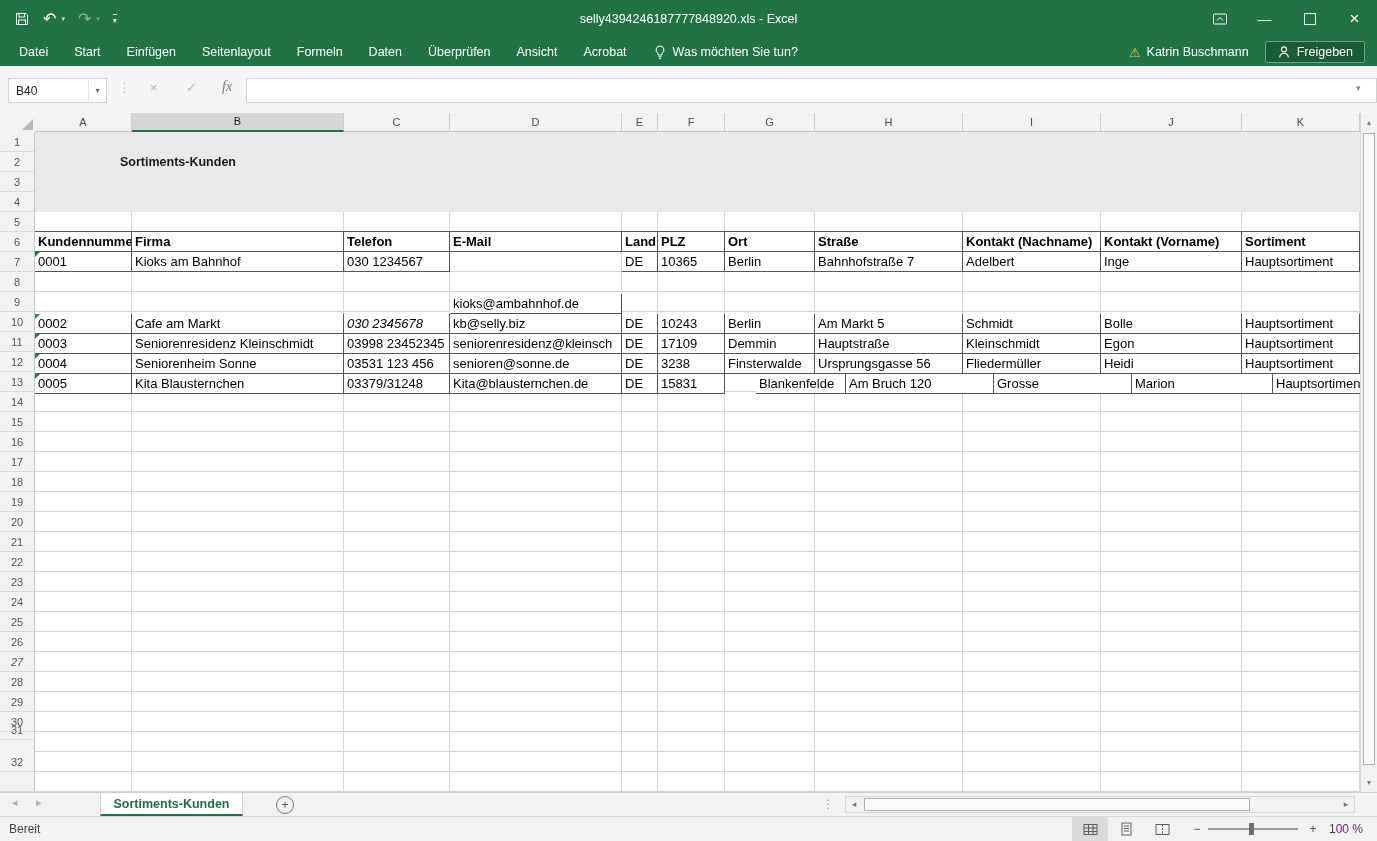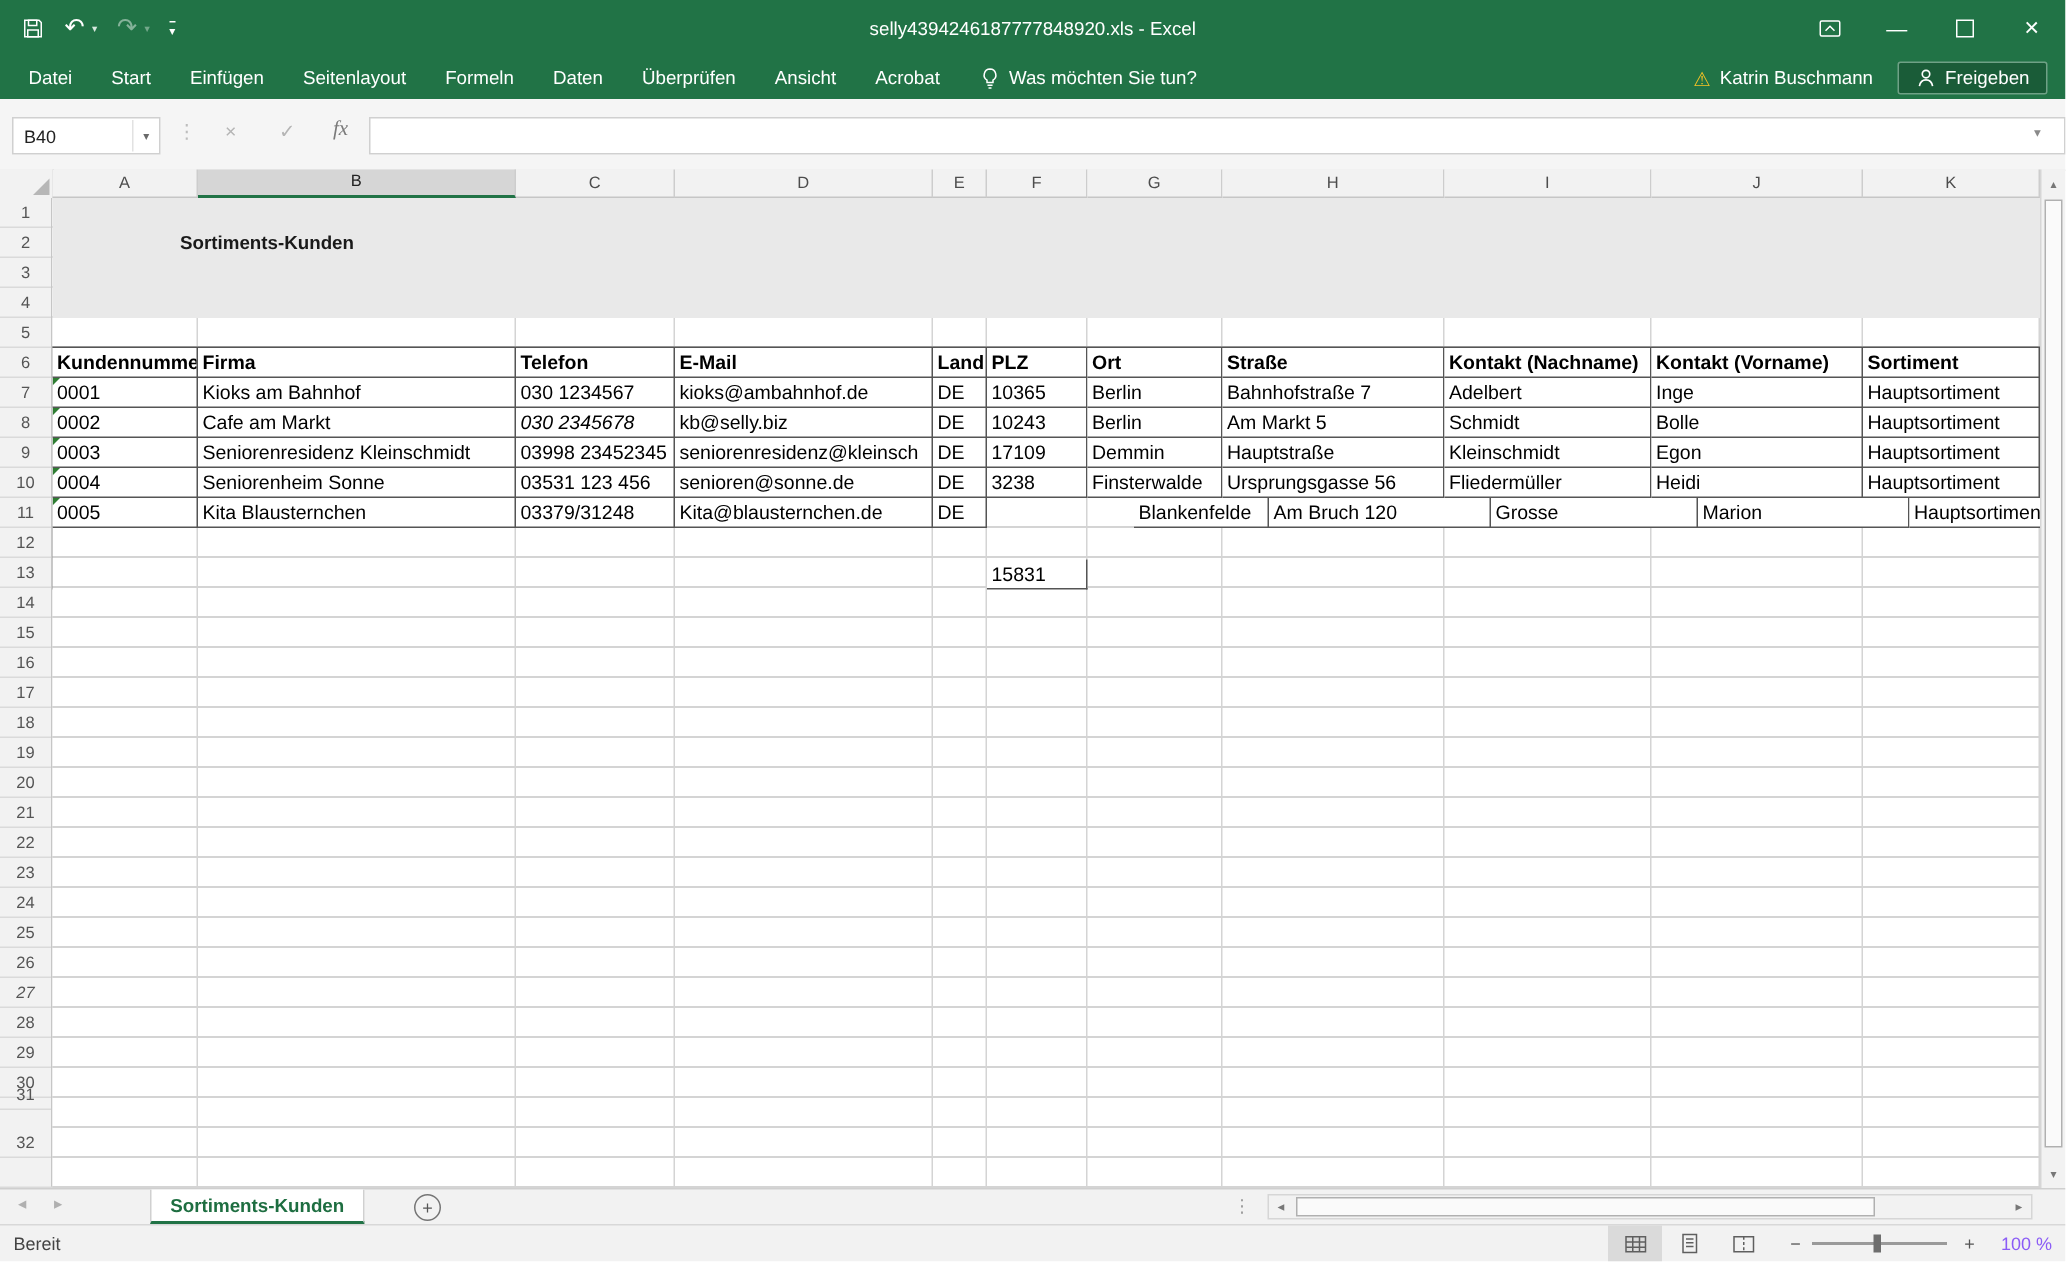--- a/index.html
+++ b/index.html
@@ -109,21 +109,21 @@
           font-size:12px;color:#444;}
   .stmode{position:absolute;left:9px;top:0;height:24px;line-height:24px;}
   .views{position:absolute;left:1072px;top:0;height:24px;display:flex;}
   .vbtn{width:36px;height:24px;display:flex;align-items:center;justify-content:center;}
   .vbtn.active{background:#dadada;}
   .zoomout{position:absolute;left:1188px;top:0;width:18px;height:24px;text-align:center;line-height:24px;color:#555;}
   .ztrack{position:absolute;left:1208px;top:11px;width:90px;height:2px;background:#9a9a9a;}
   .ztick{position:absolute;left:44px;top:-3px;width:1px;height:8px;background:#9a9a9a;}
   .zthumb{position:absolute;left:41px;top:-5px;width:5px;height:12px;background:#6e6e6e;}
   .zoomin{position:absolute;left:1304px;top:0;width:18px;height:24px;text-align:center;line-height:24px;color:#555;}
-  .zlabel{position:absolute;left:1324px;top:0;width:44px;height:24px;line-height:24px;text-align:right;color:#8b5cf6;}
+  .zlabel{position:absolute;left:1324px;top:0;width:44px;height:24px;line-height:24px;text-align:center;color:#701a75;}
   svg{display:block;}
 </style>
 </head>
 <body>
 
 <div class="app">
 
   <div class="titlebar">
     <div class="qat">
       <span>
@@ -274,21 +274,21 @@
             <div class="tcell" style="width: 90px;"><span>Ort</span></div>
             <div class="tcell" style="width: 148px;"><span>Straße</span></div>
             <div class="tcell" style="width: 138px;"><span>Kontakt (Nachname)</span></div>
             <div class="tcell" style="width: 141px;"><span>Kontakt (Vorname)</span></div>
             <div class="tcell" style="width: 118px;"><span>Sortiment</span></div>
           </div>
           <div class="trow">
             <div class="tcell" style="width: 97px;"><span>0001</span><div class="etri"></div></div>
             <div class="tcell" style="width: 212px;"><span>Kioks am Bahnhof</span></div>
             <div class="tcell" style="width: 106px;"><span>030 1234567</span></div>
-            <div class="tcell" style="width: 172px;"><span>kioks@ambahnhof.de</span></div>
+            <div class="tcell" style="width: 172px; margin-top: 42px;"><span>kioks@ambahnhof.de</span></div>
             <div class="tcell" style="width: 36px;"><span>DE</span></div>
             <div class="tcell" style="width: 67px;"><span>10365</span></div>
             <div class="tcell" style="width: 90px;"><span>Berlin</span></div>
             <div class="tcell" style="width: 148px;"><span>Bahnhofstraße 7</span></div>
             <div class="tcell" style="width: 138px;"><span>Adelbert</span></div>
             <div class="tcell" style="width: 141px;"><span>Inge</span></div>
             <div class="tcell" style="width: 118px;"><span>Hauptsortiment</span></div>
           </div>
           <div class="trow">
             <div class="tcell" style="width: 97px;"><span>0002</span><div class="etri"></div></div>
@@ -328,21 +328,21 @@
             <div class="tcell" style="width: 138px;"><span>Fliedermüller</span></div>
             <div class="tcell" style="width: 141px;"><span>Heidi</span></div>
             <div class="tcell" style="width: 118px;"><span>Hauptsortiment</span></div>
           </div>
           <div class="trow">
             <div class="tcell" style="width: 97px;"><span>0005</span><div class="etri"></div></div>
             <div class="tcell" style="width: 212px;"><span>Kita Blausternchen</span></div>
             <div class="tcell" style="width: 106px;"><span>03379/31248</span></div>
             <div class="tcell" style="width: 172px;"><span>Kita@blausternchen.de</span></div>
             <div class="tcell" style="width: 36px;"><span>DE</span></div>
-            <div class="tcell" style="width: 67px; margin-top: 41px;"><span>15831</span></div>
+            <div class="tcell" style="width: 67px;"><span>15831</span></div>
             <div class="tcell" style="width: 90px; margin-left: 31px;"><span>Blankenfelde</span></div>
             <div class="tcell" style="width: 148px;"><span>Am Bruch 120</span></div>
             <div class="tcell" style="width: 138px;"><span>Grosse</span></div>
             <div class="tcell" style="width: 141px;"><span>Marion</span></div>
             <div class="tcell" style="width: 118px;"><span>Hauptsortiment</span></div>
           </div>
         </div>
     <div class="vline" style="left: 96px;"></div>
         <div class="vline" style="left: 308px;"></div>
         <div class="vline" style="left: 414px;"></div>

